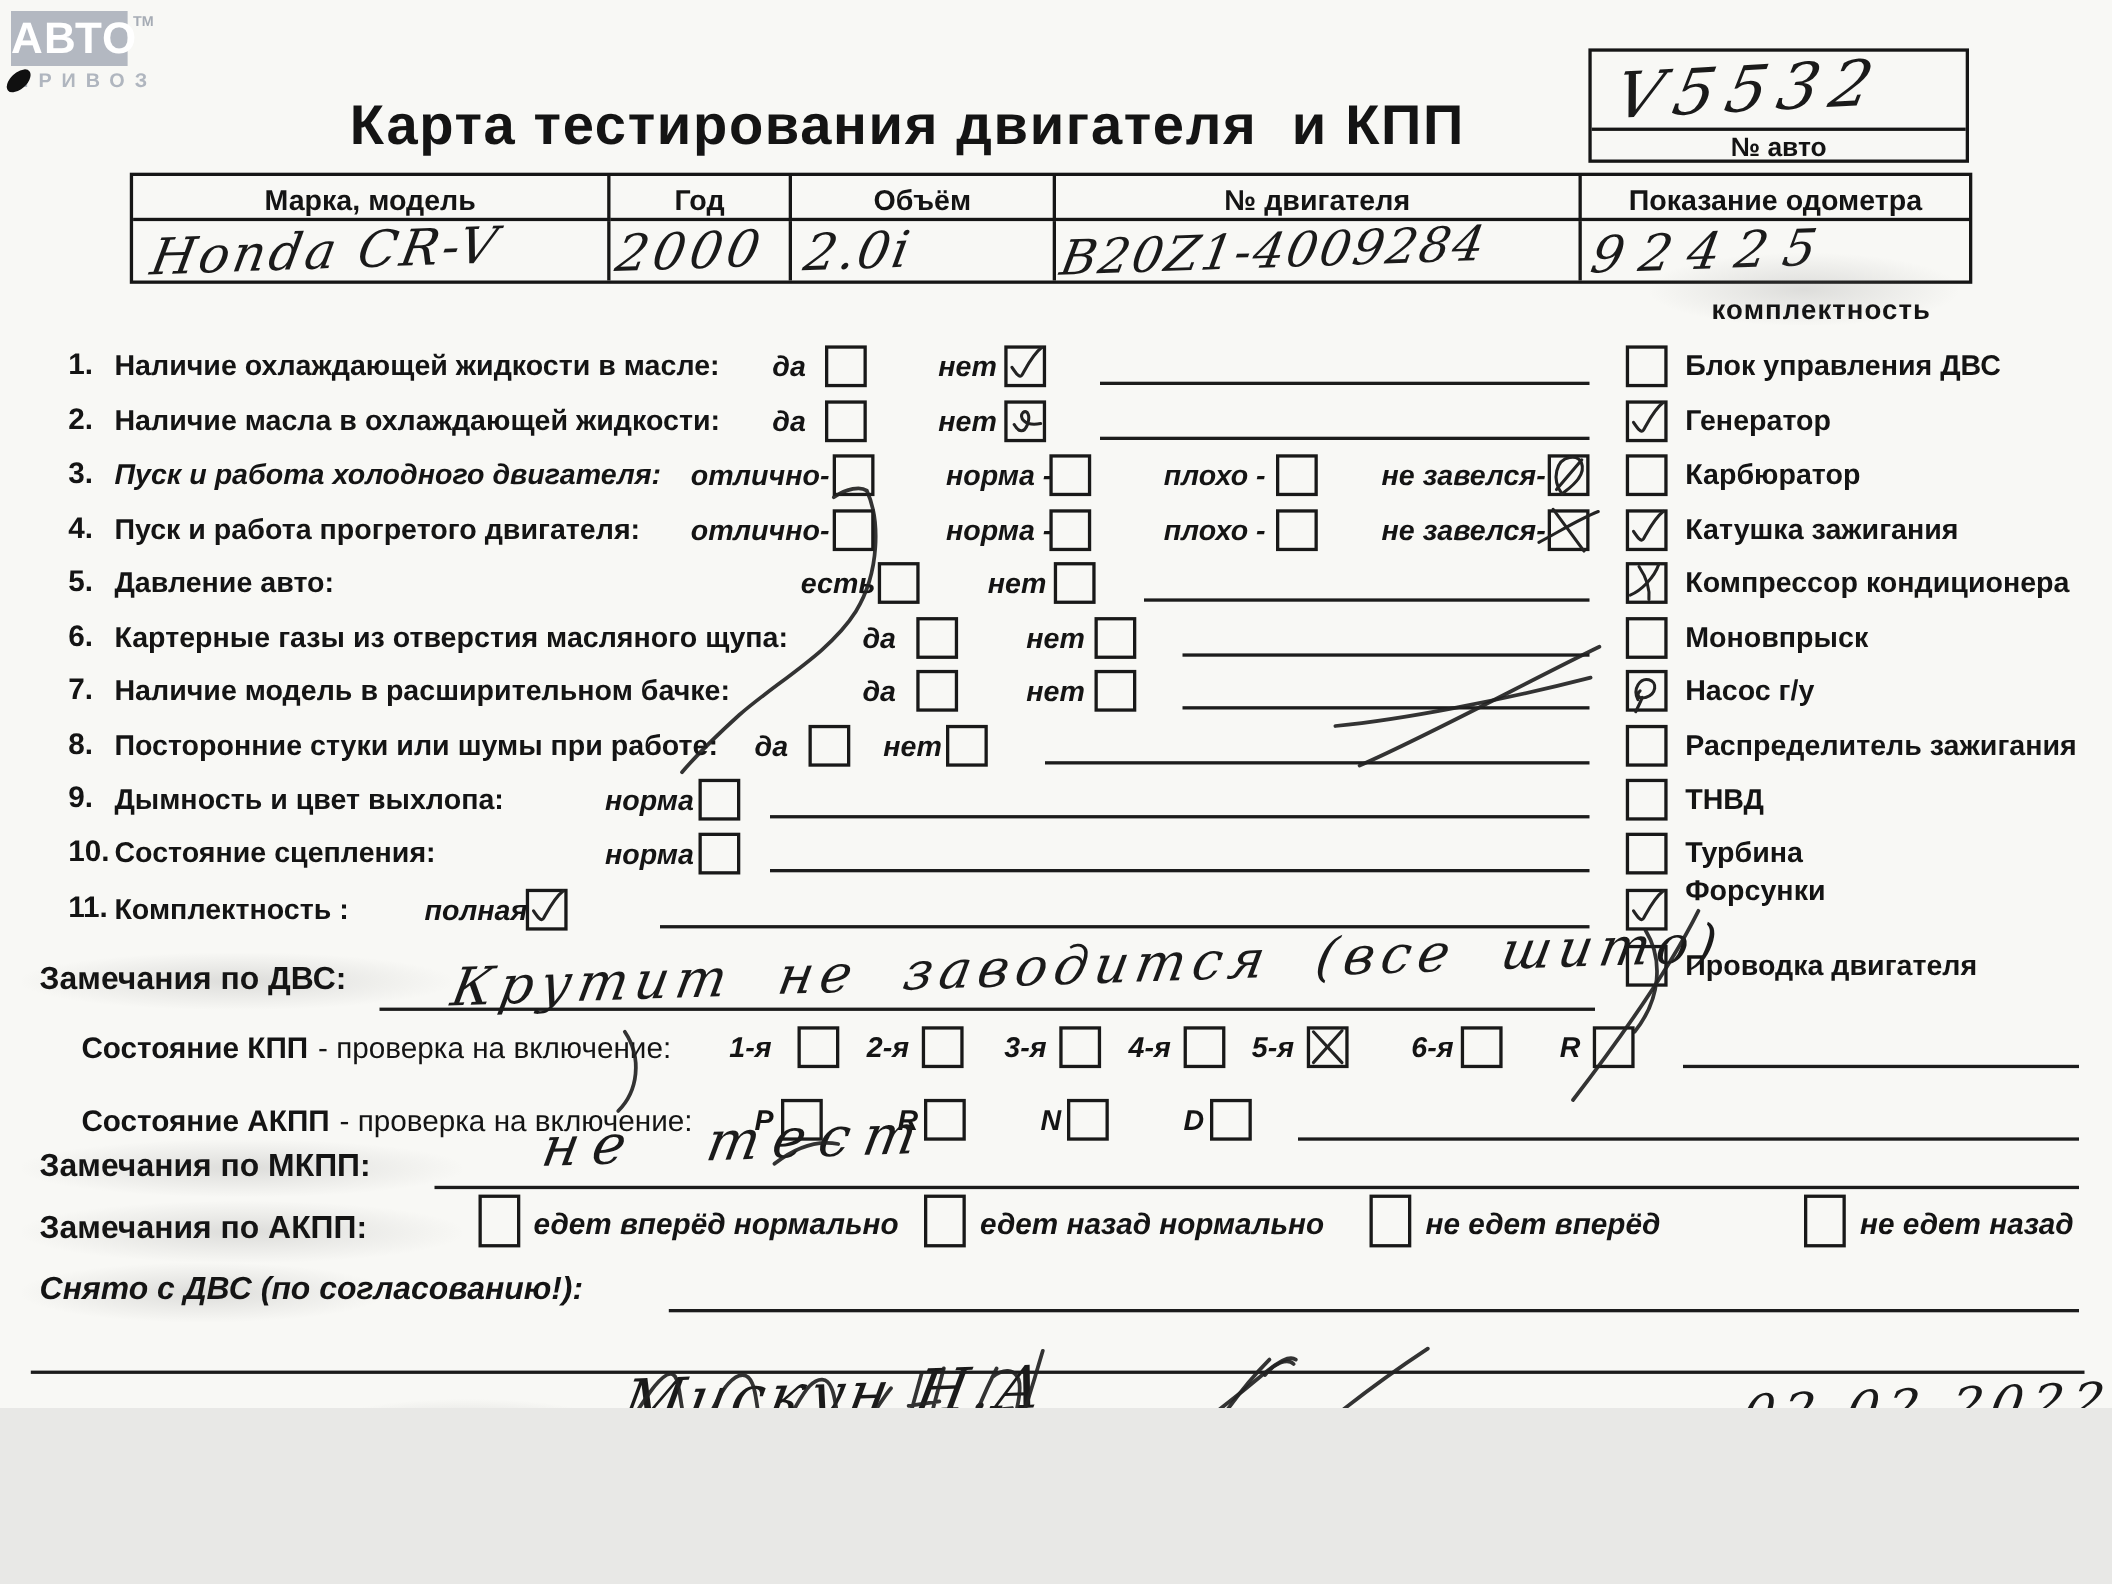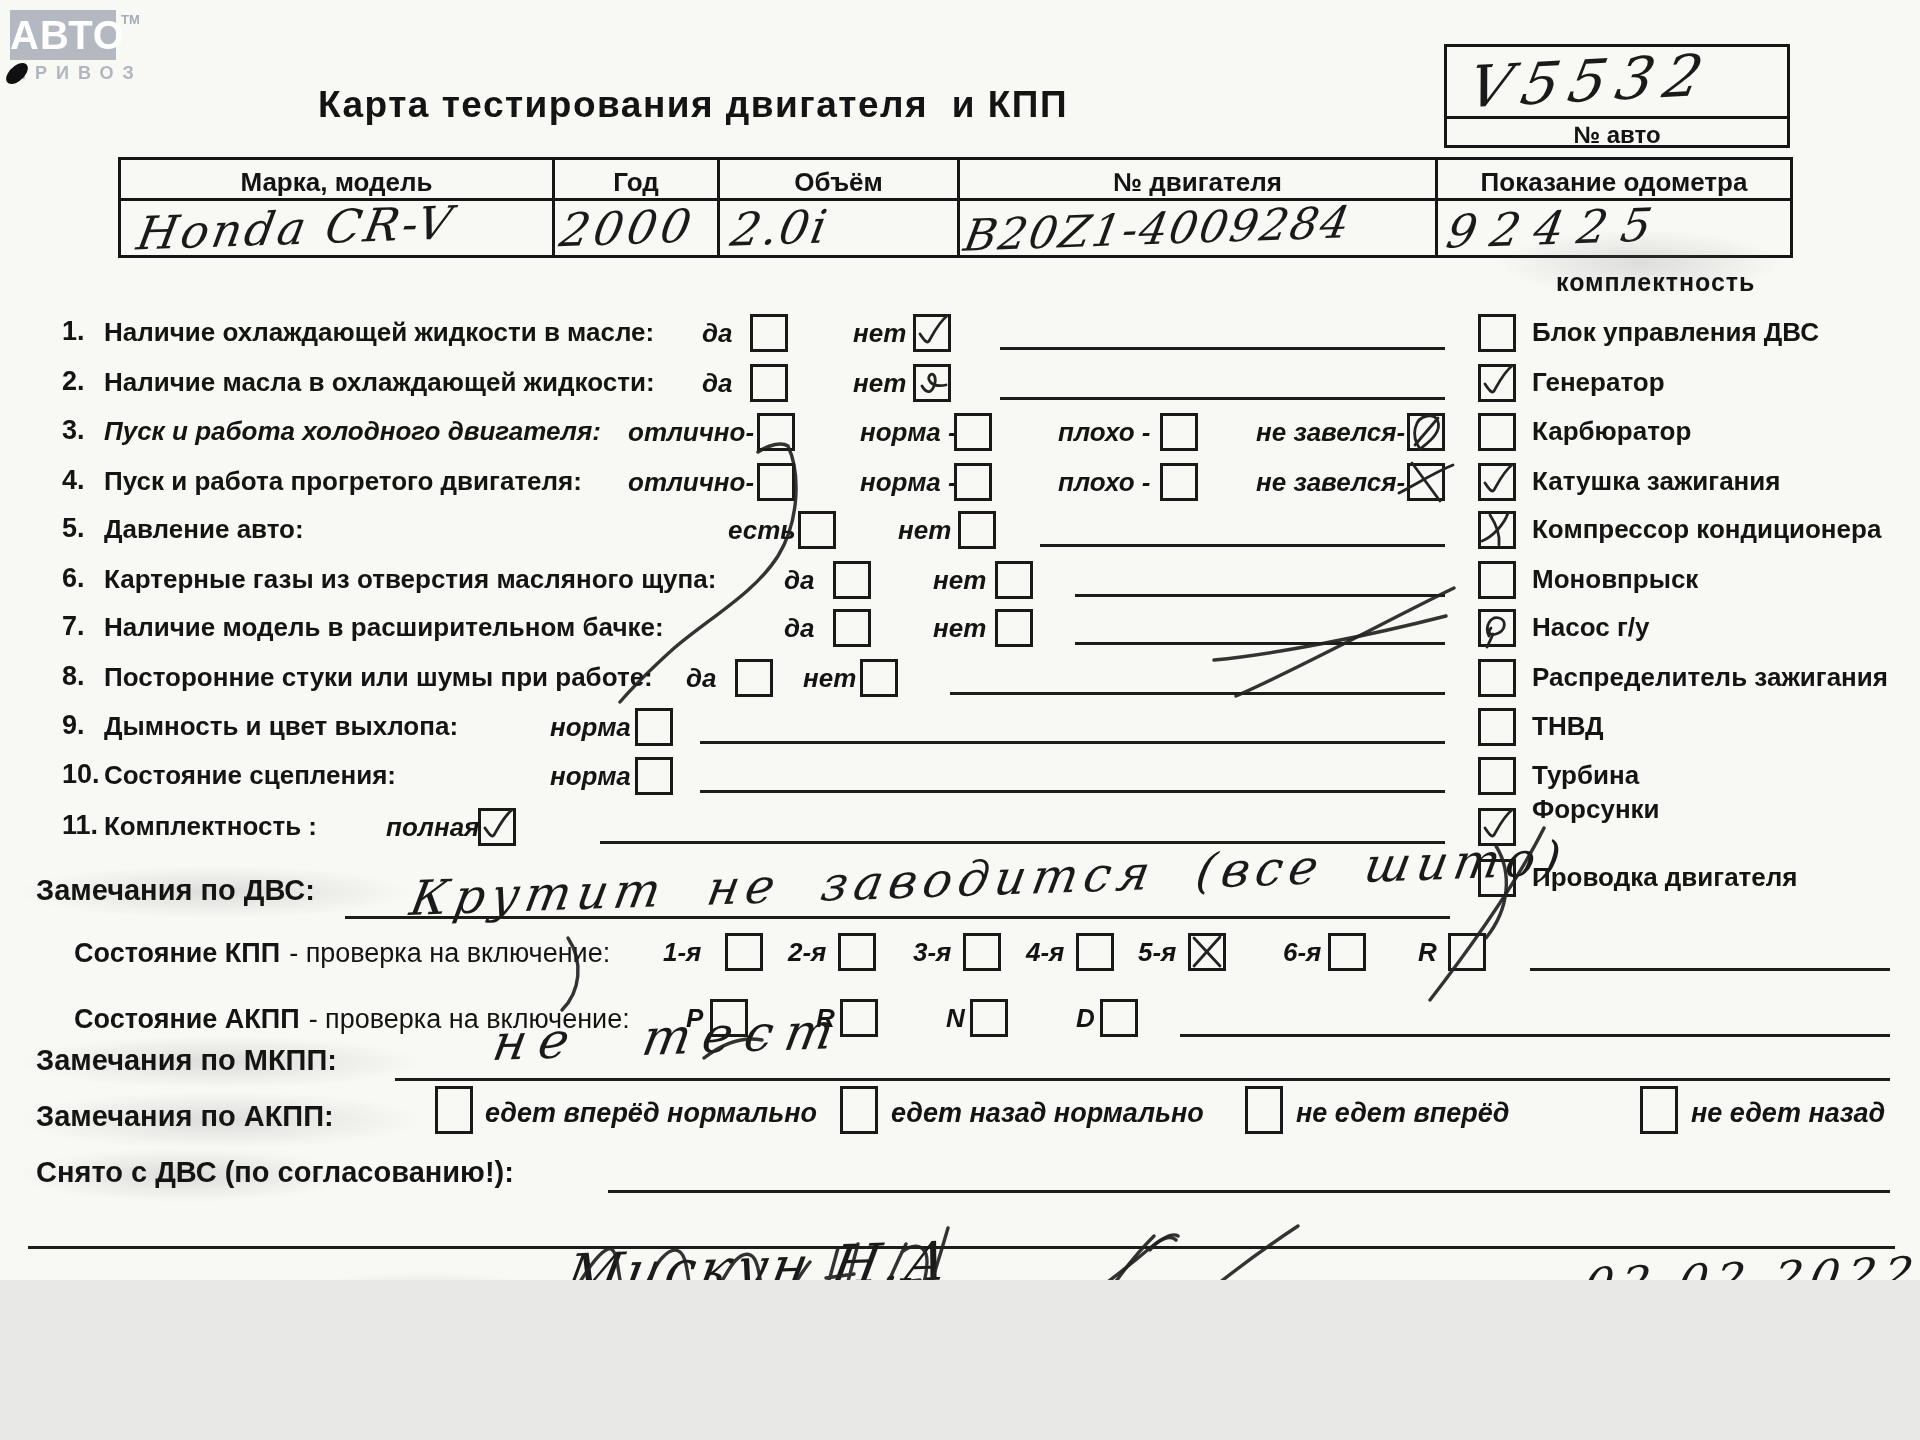--- a/index.html
+++ b/index.html
@@ -31,21 +31,21 @@
                 font-weight:700;font-size:26px;padding-top:7px;}
   .vval .vcell{height:54px;}
   .autobox{position:absolute;left:1444px;top:44px;width:346px;height:104px;border:3px solid #161616;box-sizing:border-box;}
   .autobox .num-area{position:relative;height:69px;border-bottom:3px solid #161616;}
   .autobox .cap-area{text-align:center;font-weight:700;font-size:24px;padding-top:2px;}
   .logo-block{position:absolute;left:10px;top:10px;width:106px;height:50px;background:#b3b8c1;
               color:#fff;font-weight:700;font-size:40px;text-align:center;line-height:50px;letter-spacing:1px;}
   .logo-tm{position:absolute;left:121px;top:12px;font-size:13px;color:#a6acb5;font-weight:700;}
   .logo-sub{position:absolute;left:13px;top:63px;font-size:18px;letter-spacing:9px;color:#b0b6bf;font-weight:700;}
   .leaf{position:absolute;left:4px;top:66px;width:26px;height:15px;background:#101010;border-radius:60% 40% 60% 40%;transform:rotate(-35deg);}
-  .title{position:absolute;left:318px;top:84px;font-size:37px;font-weight:700;letter-spacing:1.5px;white-space:pre;}
+  .title{position:absolute;left:318px;top:84px;font-size:51px;font-weight:700;letter-spacing:1.5px;white-space:pre;}
 </style>
 </head>
 <body>
 
 <div class="sheet">
 
   <div class="logo-block"><span>АВТО</span></div>
   <div class="logo-tm">ТМ</div>
   <div class="logo-sub">ПРИВОЗ</div>
   <div class="leaf"></div>
@@ -297,21 +297,21 @@
       <span class="opt" style="left: 485px; top: 1098px; font-size: 27px;">едет вперёд нормально</span>
       <span class="cb" style="left: 840px; top: 1086px; width: 38px; height: 48px;"></span>
       <span class="opt" style="left: 891px; top: 1098px; font-size: 27px;">едет назад нормально</span>
       <span class="cb" style="left: 1245px; top: 1086px; width: 38px; height: 48px;"></span>
       <span class="opt" style="left: 1296px; top: 1098px; font-size: 27px;">не едет вперёд</span>
       <span class="cb" style="left: 1640px; top: 1086px; width: 38px; height: 48px;"></span>
       <span class="opt" style="left: 1691px; top: 1098px; font-size: 27px;">не едет назад</span>
     </div>
 
   <div class="smudge" style="left:20px;top:1148px;width:330px;height:54px;"></div>
-  <div class="seclbl" style="left:36px;top:1156px;">Снято с ДВС (по согласованию!):</div>
+  <div class="seclbl" style="left:36px;top:1156px;font-style:italic;">Снято с ДВС (по согласованию!):</div>
   <div class="hline" style="left:608px;top:1190px;width:1282px;"></div>
 
   <div class="hline" style="left:28px;top:1246px;width:1867px;"></div>
   <div class="smudge" style="left:295px;top:1272px;width:260px;height:48px;"></div>
   <div class="abs b" style="left:318px;top:1282px;font-size:28px;font-style:italic;">Тестировал:</div>
   <span class="hand" style="position:absolute;left:568px;top:1236px;font-size:54px;letter-spacing:4px;">Мискун Н.А</span>
   <div class="hline" style="left:551px;top:1316px;width:611px;"></div>
   <div class="cap" style="left:800px;top:1324px;">ФИО</div>
   <div class="hline" style="left:1200px;top:1316px;width:250px;"></div>
   <div class="cap" style="left:1258px;top:1324px;">подпись</div>

